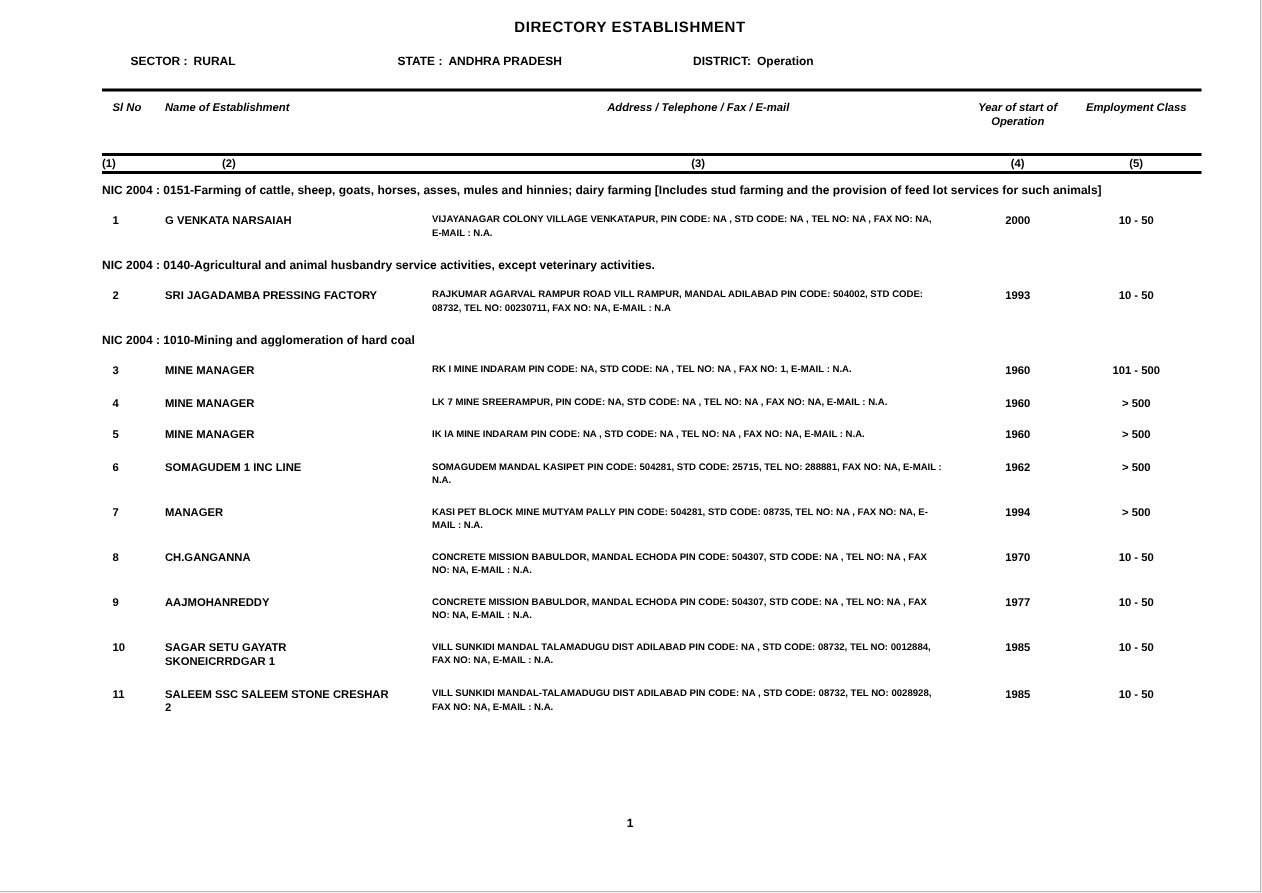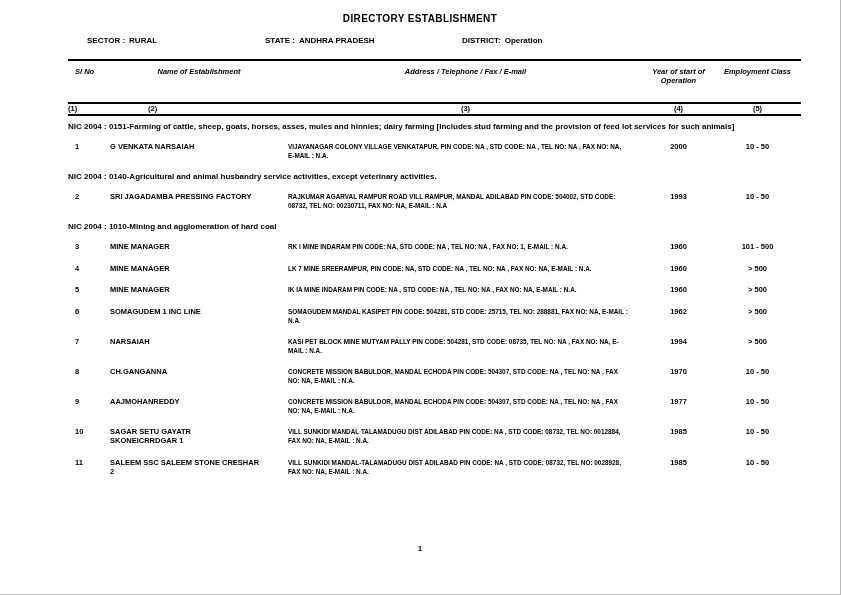--- a/index.html
+++ b/index.html
@@ -13,21 +13,21 @@
   .meta-item{ position:absolute;top:0;font-size:8px;white-space:nowrap;padding-left:12px; }
   .meta-item .lbl{ margin-right:4px; }
   .meta-sector{ left:75px; }
   .meta-state{ left:253px; }
   .meta-district{ left:450px; }
   .content{ margin-left:68px;width:733px; }
   .table-head{ border-top:2px solid #000;margin-top:9px;padding-top:6px; }
   .grid{ display:grid;grid-template-columns:42px 178px 355px 71px 87px; }
   .col-h{ font-size:7.5px;line-height:9px;font-style:italic; }
   .col-h.c1{ padding-left:7px;text-align:left; }
-  .col-h.c2{ text-align:center; }
+  .col-h.c2{ text-align:left; }
   .col-h.c3{ text-align:center; }
   .col-h.c4,.col-h.c5{ text-align:center; }
   .head-grid{ min-height:32px; }
   .num-row{ border-top:2px solid #000;border-bottom:2px solid #000;margin-top:3px; }
   .num{ font-size:7.5px;line-height:10px; }
   .num.c1{ padding-left:0;text-align:left; }
   .num.c2{ padding-left:38px; }
   .num.c3{ text-align:center; }
   .num.c4,.num.c5{ text-align:center; }
   .nic-heading{ font-size:8px;line-height:10px;margin:12px 0 10px 0;max-width:728px; }
@@ -114,21 +114,21 @@
         </div>
         <div class="grid row">
           <div class="cell sl">6</div>
           <div class="cell name">SOMAGUDEM 1 INC LINE</div>
           <div class="cell addr">SOMAGUDEM MANDAL KASIPET   PIN CODE: 504281, STD CODE: 25715, TEL NO: 288881, FAX NO: NA, E-MAIL : N.A.</div>
           <div class="cell year">1962</div>
           <div class="cell emp">&gt; 500</div>
         </div>
         <div class="grid row">
           <div class="cell sl">7</div>
-          <div class="cell name">NARSAIAH</div>
+          <div class="cell name">MANAGER</div>
           <div class="cell addr">KASI PET BLOCK MINE MUTYAM PALLY  PIN CODE: 504281, STD CODE: 08735, TEL NO: NA , FAX NO: NA, E-MAIL : N.A.</div>
           <div class="cell year">1994</div>
           <div class="cell emp">&gt; 500</div>
         </div>
         <div class="grid row">
           <div class="cell sl">8</div>
           <div class="cell name">CH.GANGANNA</div>
           <div class="cell addr">CONCRETE MISSION BABULDOR, MANDAL ECHODA  PIN CODE: 504307, STD CODE: NA , TEL NO: NA , FAX NO: NA, E-MAIL : N.A.</div>
           <div class="cell year">1970</div>
           <div class="cell emp">10 - 50</div>

